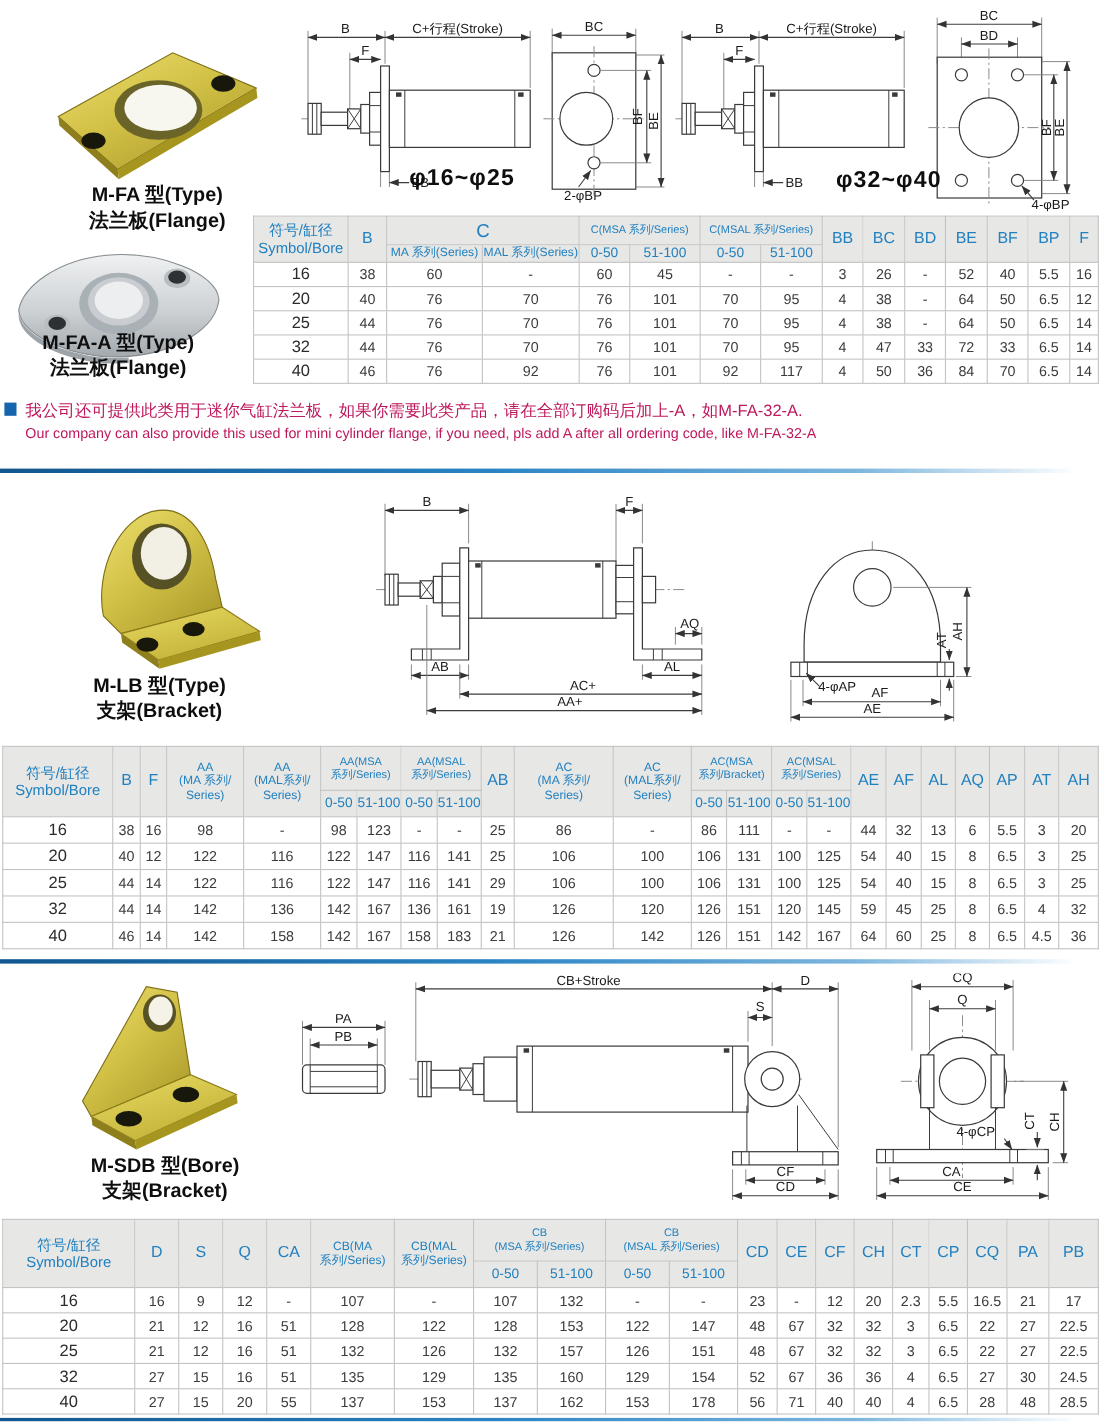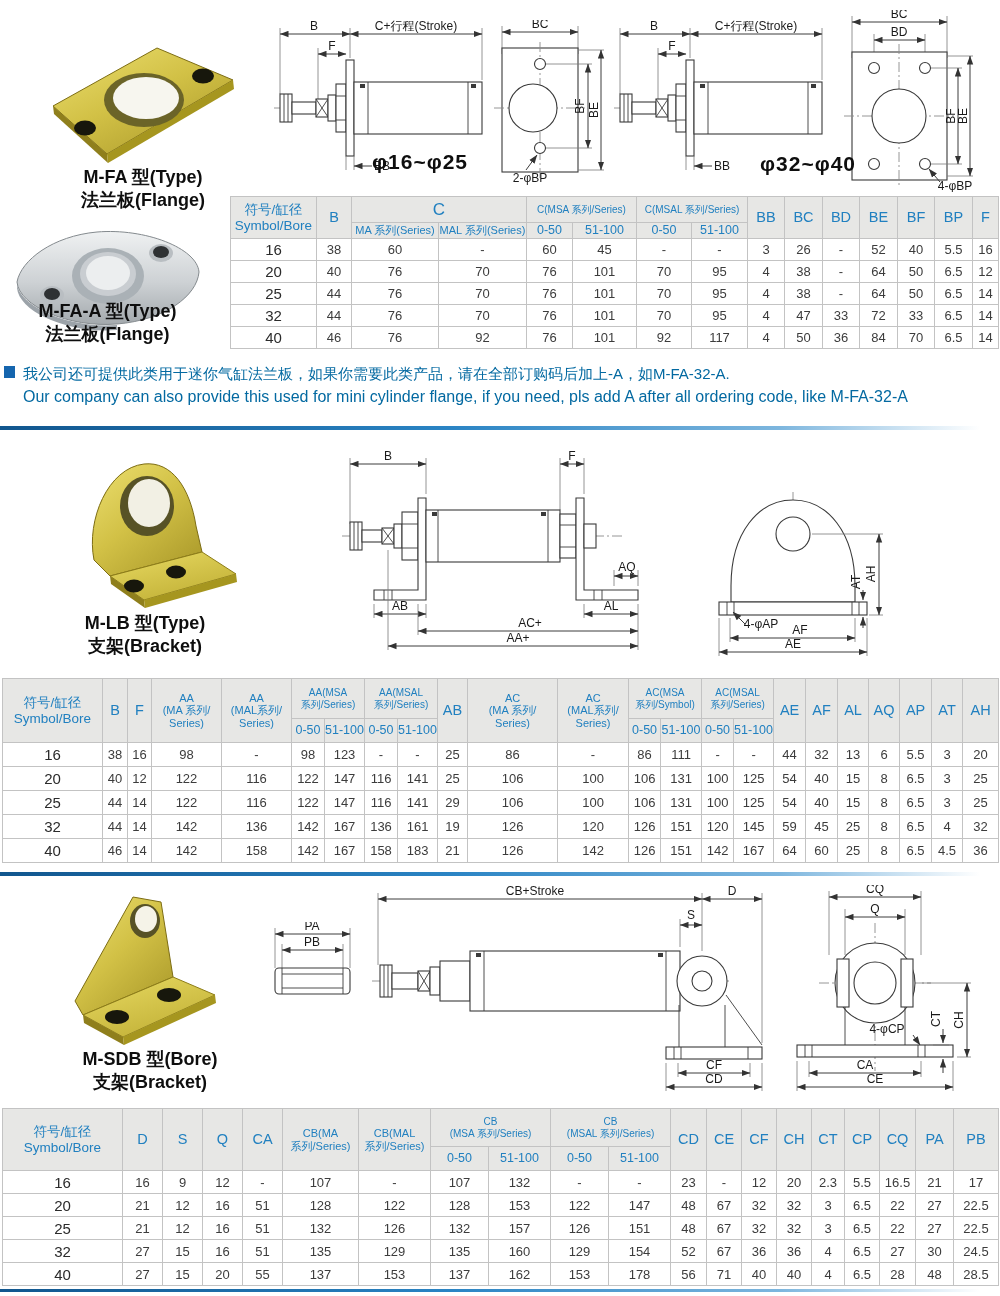--- a/index.html
+++ b/index.html
@@ -2,24 +2,24 @@
 <html><head>
 <meta charset="utf-8">
 <style>
 *{margin:0;padding:0;box-sizing:border-box}
 html,body{background:#ffffff}
 body{font-family:"Liberation Sans","DejaVu Sans",sans-serif;color:#222}
 .page{position:relative;width:1000px;height:1296px;background:#fff;overflow:hidden}
 .abs{position:absolute}
 .caption{position:absolute;text-align:center;font-weight:bold;font-size:18px;color:#0e0e0e;line-height:1.3}
 .sizecap{position:absolute;font-weight:bold;font-size:21px;color:#0e0e0e;letter-spacing:1px}
-.note{position:absolute;left:4px;top:363px;width:988px;color:#0369a1;line-height:1.45}
+.note{position:absolute;left:4px;top:363px;width:988px;color:#be185d;line-height:1.45}
 .note .zh{display:flex;align-items:flex-start;font-size:15px}
 .bullet{display:inline-block;width:11px;height:12px;background:#1565ae;margin:3px 8px 0 0;flex:0 0 auto}
-.note .en{padding-left:19px;font-size:16px}
+.note .en{padding-left:19px;font-size:13px}
 .divider{position:absolute;left:0;width:1000px;height:4px;
   background:linear-gradient(to right,#11568e 0%,#2a84c4 45%,#7db6de 78%,rgba(255,255,255,0) 98%)}
 .thinline{position:absolute;left:0;width:1000px;height:3px;
   background:linear-gradient(to right,#11568e 0%,#2a84c4 45%,#7db6de 78%,rgba(255,255,255,0) 98%)}
 table.dim-table{border-collapse:collapse;table-layout:fixed;position:absolute;background:#fff}
 .dim-table th,.dim-table td{border:1px solid #c3c3c3;text-align:center;vertical-align:middle;overflow:hidden;padding:0}
 .dim-table thead th{background:#e7e7e5;color:#2180c0;font-weight:normal;white-space:pre-line;line-height:1.15}
 .dim-table td{font-size:13px;color:#3c3c3c}
 .dim-table td.bore{font-size:15px;color:#2b2b2b}
 .h-bore{font-size:13.5px}
@@ -517,21 +517,21 @@
         <th colspan="2" class="h-mid">AA(MSAL
 系列/Series)</th>
         <th rowspan="2" class="h-big">AB</th>
         <th rowspan="2" class="h-sm">AC
 (MA 系列/
 Series)</th>
         <th rowspan="2" class="h-sm">AC
 (MAL系列/
 Series)</th>
         <th colspan="2" class="h-mid">AC(MSA
-系列/Symbol)</th>
+系列/Bracket)</th>
         <th colspan="2" class="h-mid">AC(MSAL
 系列/Series)</th>
         <th rowspan="2" class="h-big">AE</th>
         <th rowspan="2" class="h-big">AF</th>
         <th rowspan="2" class="h-big">AL</th>
         <th rowspan="2" class="h-big">AQ</th>
         <th rowspan="2" class="h-big">AP</th>
         <th rowspan="2" class="h-big">AT</th>
         <th rowspan="2" class="h-big">AH</th>
       </tr>

